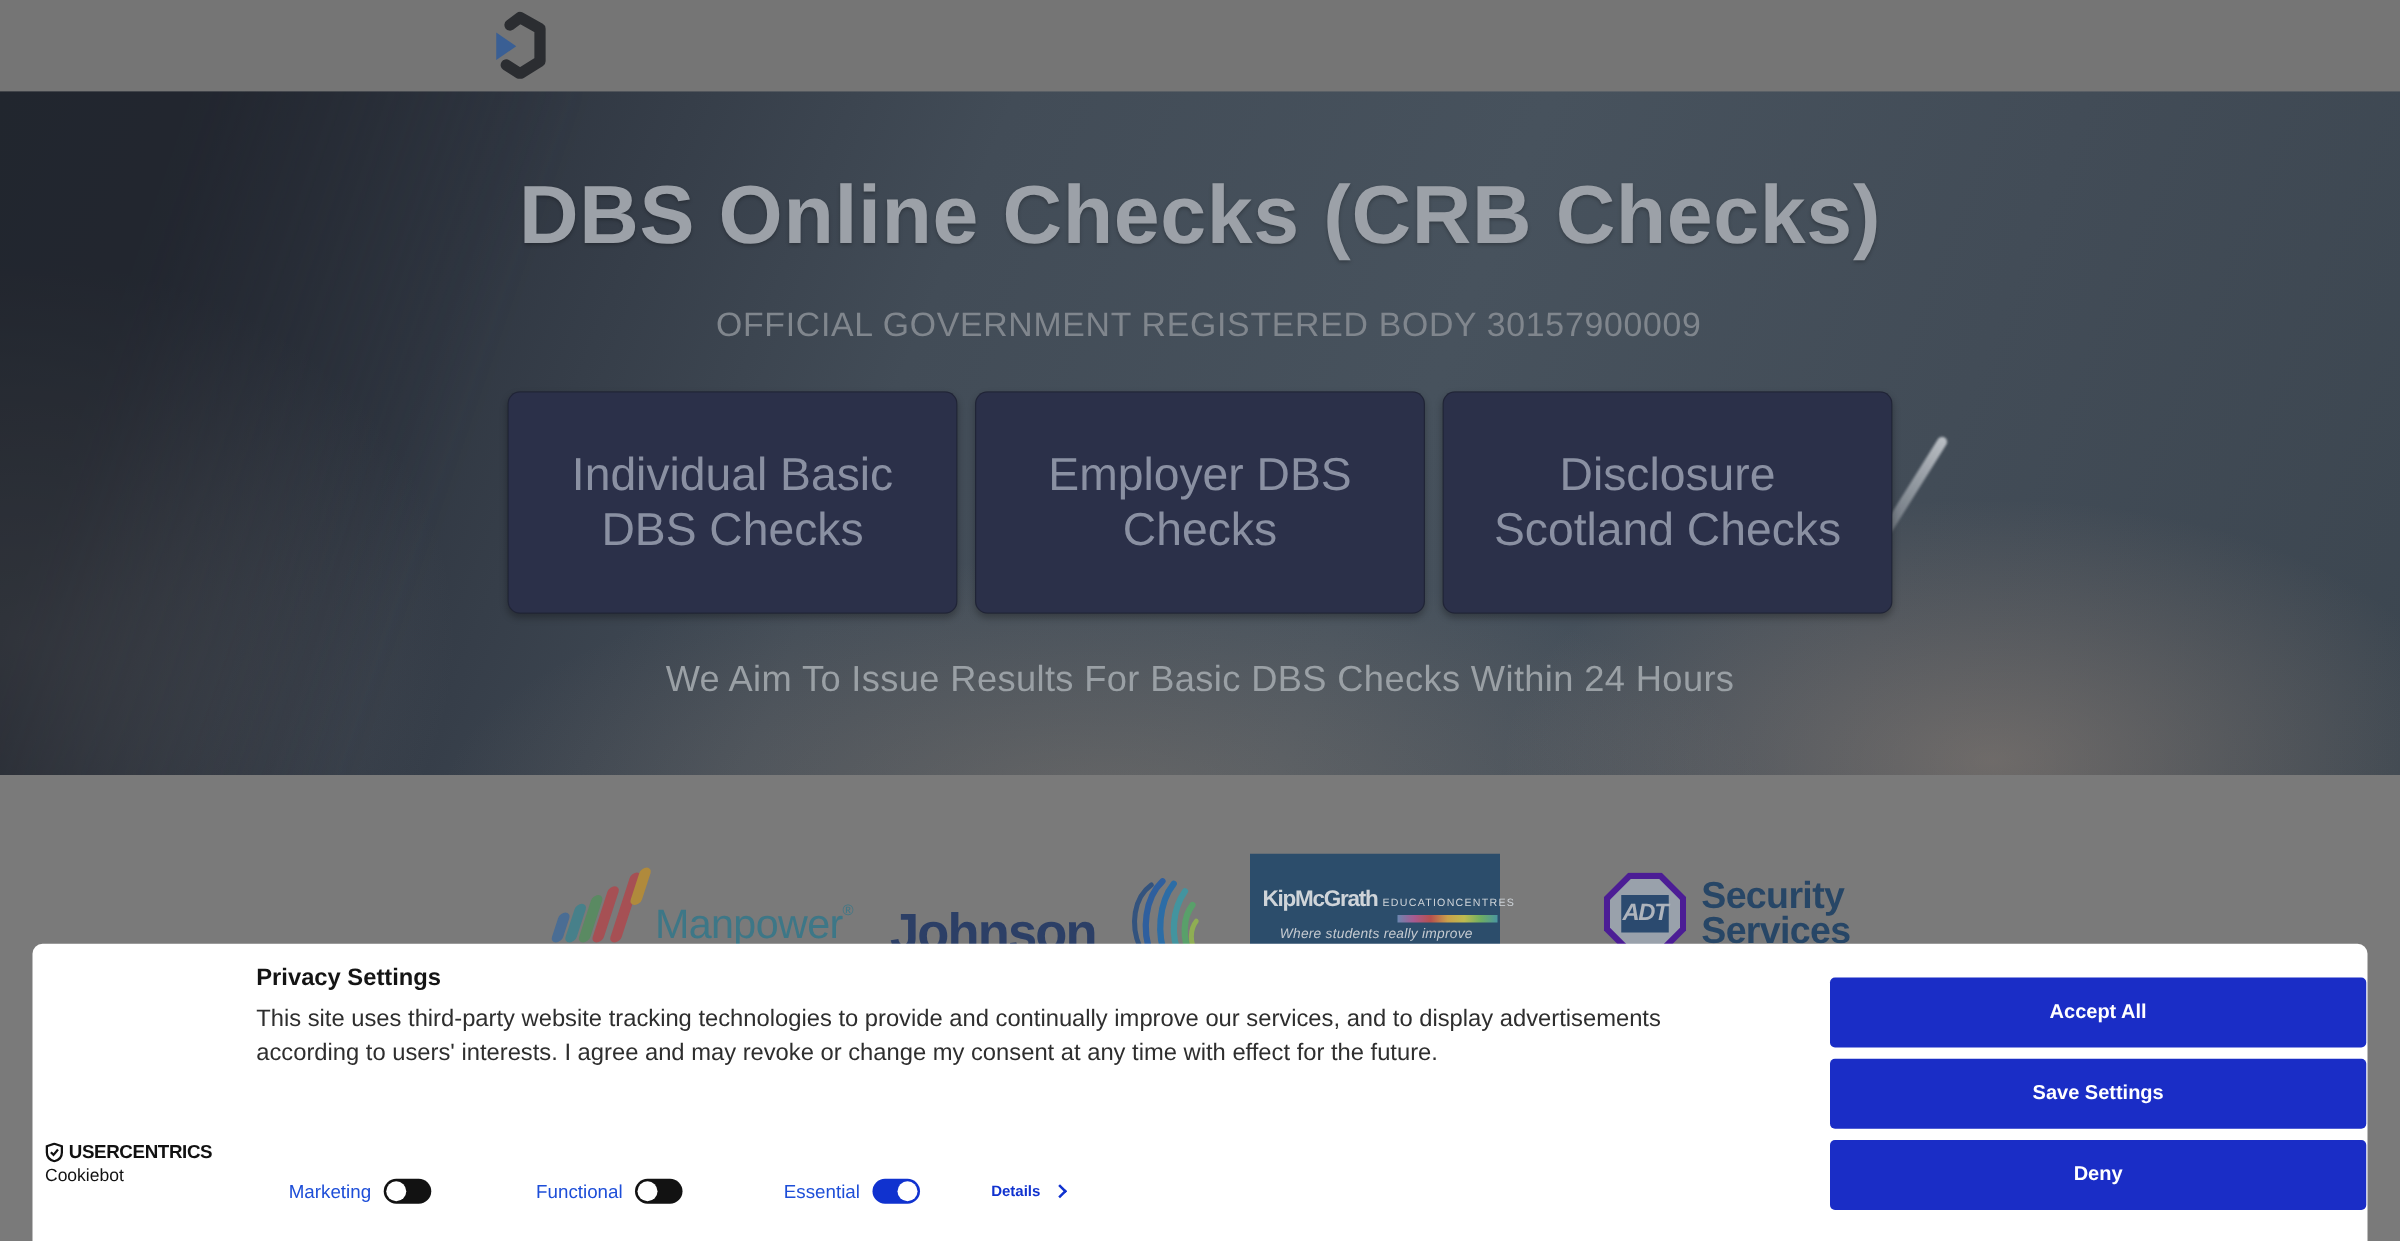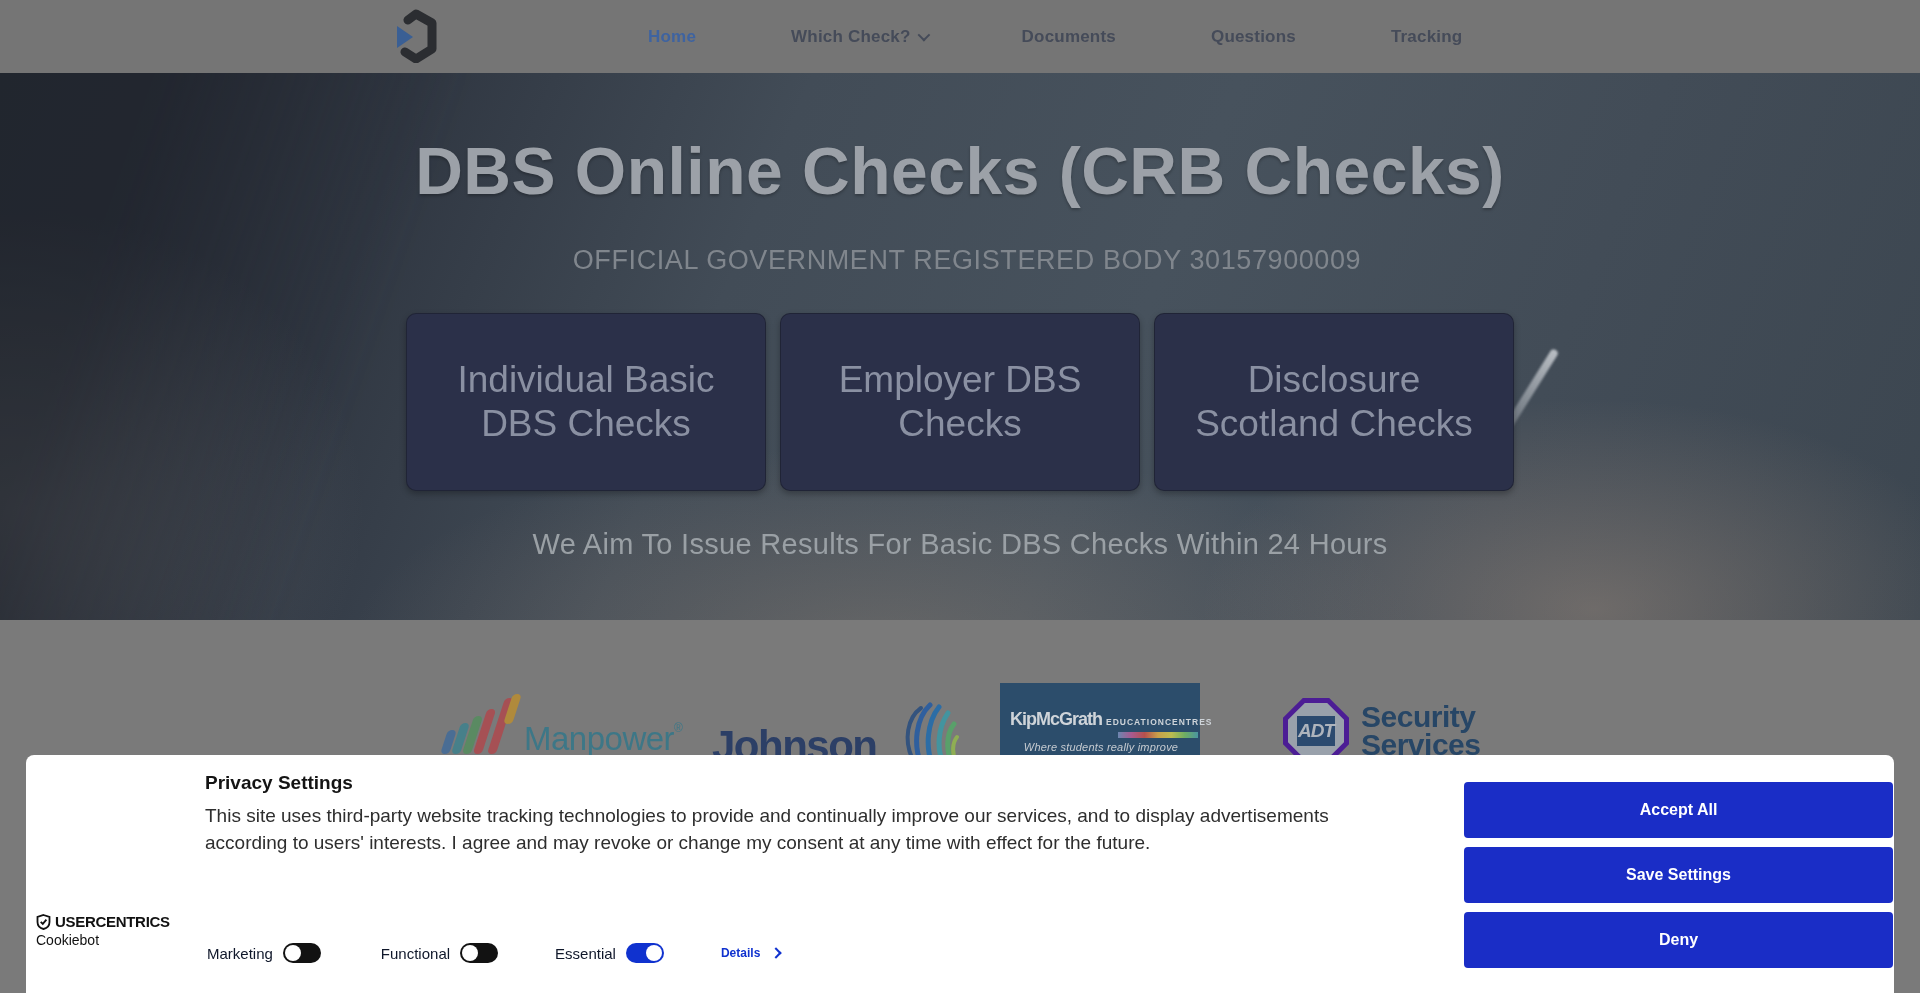--- a/index.html
+++ b/index.html
@@ -48,21 +48,21 @@
   .mp-word { font-size:33px; color:#3d7787; letter-spacing:-.5px; margin-left:8px; margin-bottom:4px; }
   .mp-reg { font-size:12px; color:#3d7787; vertical-align:18px; }
 
   .johnson { position:absolute; left:712px; top:80px; display:flex; align-items:flex-start;justify-content:flex-end; }
   .jm-word { font-size:42px; font-weight:700; color:#2c3f66; letter-spacing:-1.5px; margin-top:22px; }
   .jm-swirl { margin-left:16px; }
 
   .kip { position:absolute; left:1000px; top:63px; width:200px; height:92px; background:#2c4d6b; padding:26px 8px 0 10px; }
   .kip-row { display:flex; align-items:baseline; }
   .kip-name { color:#cfd4d9; font-size:18px; font-weight:700; letter-spacing:-1px; }
-  .kip-suffix { color:#cfd4d9; font-size:8.5px; font-weight:700; letter-spacing:1px; margin-left:4px; }
+  .kip-suffix { color:#cfd4d9; font-size:8.5px; font-weight:400; letter-spacing:1px; margin-left:4px; }
   .kip-rainbow { margin-left:108px; margin-top:2px; width:80px; height:6px;
     background:linear-gradient(90deg,#6c86b0,#a85a90,#b5504d,#c9a04a,#bdbb50,#6fae62,#4a96a0); }
   .kip-tag { color:#c6cbd1; font-size:11px; font-style:italic; text-align:center; margin-top:3px; letter-spacing:.2px; }
 
   .adt { position:absolute; left:1283px; top:78px; display:flex; align-items:center; }
   .adt-oct-outer { width:66px; height:66px; background:#4c1d95;
     clip-path:polygon(30% 0,70% 0,100% 30%,100% 70%,70% 100%,30% 100%,0 70%,0 30%);
     display:flex; align-items:center; justify-content:center; }
   .adt-oct-inner { width:56px; height:56px; background:#99a1ab;
     clip-path:polygon(30% 0,70% 0,100% 30%,100% 70%,70% 100%,30% 100%,0 70%,0 30%);
@@ -75,21 +75,21 @@
   .banner { position:absolute; left:26px; top:755px; width:1868px; height:246px; background:#ffffff; border-radius:8px; z-index:5; }
   .pb-title { position:absolute; left:179px; top:17px; font-size:19px; font-weight:700; color:#141414; }
   .pb-desc { position:absolute; left:179px; top:48px; width:1185px; font-size:19px; line-height:1.42; color:#2e2e2e; }
   .brand { position:absolute; left:10px; top:158px; }
   .brand-row { display:flex; align-items:center; gap:4px; }
   .brand-name { font-size:15px; font-weight:700; color:#111; letter-spacing:-.3px; }
   .brand-product { font-size:14px; color:#111; margin-top:2px; }
 
   .toggles { position:absolute; left:181px; top:188px; display:flex; align-items:center; }
   .tg-group { display:flex; align-items:center; gap:10px; }
-  .tg-label { font-size:15px; color:#0f172a; }
+  .tg-label { font-size:15px; color:#1d4ed8;margin-left:24px; }
   .switch { width:38px; height:20px; border-radius:10px; background:#121212; position:relative; cursor:pointer; flex:none; }
   .switch .knob { position:absolute; left:2px; top:2px; width:16px; height:16px; border-radius:50%; background:#fff; }
   .switch.on { background:#1032cf; }
   .switch.on .knob { left:auto; right:2px; }
   .tg-gap1 { width:60px; } .tg-gap2 { width:57px; }
   .details { display:flex; align-items:center; gap:12px; margin-left:57px; cursor:pointer; }
   .details-label { font-size:12px; font-weight:700; color:#1032cf; }
   .chev-right { width:8px; height:8px; border-right:2.5px solid #1032cf; border-top:2.5px solid #1032cf; transform:rotate(45deg); }
 
   .banner-buttons { position:absolute; left:1438px; top:27px; width:429px; display:flex; flex-direction:column; gap:9px; }
@@ -99,38 +99,20 @@
 </head>
 <body>
 
 <div class="page">
 
   <div class="header">
     <svg class="logo" viewBox="0 0 48 54">
       <path d="M18 11 L26 5 L42 14 L42 40 L26 50 L15 43" fill="none" stroke="#2b2d31" stroke-width="9" stroke-linejoin="round" stroke-linecap="round"></path>
       <polygon points="7,17 7,39 23,28" fill="#3a5f94"></polygon>
     </svg>
-    <div class="nav">
-      <div class="nav-item active">
-        <span>Home</span>
-      </div>
-      <div class="nav-item">
-        <span>Which Check?</span>
-        <span class="chev-down"></span>
-      </div>
-      <div class="nav-item">
-        <span>Documents</span>
-      </div>
-      <div class="nav-item">
-        <span>Questions</span>
-      </div>
-      <div class="nav-item">
-        <span>Tracking</span>
-      </div>
-    </div>
   </div>
 
   <div class="hero">
     <div class="hero-shadow-left"></div>
     <div class="pen-streak"></div>
     <div class="hero-title">DBS Online Checks (CRB Checks)</div>
     <div class="hero-subtitle">OFFICIAL GOVERNMENT REGISTERED BODY 30157900009</div>
     <div class="hero-buttons">
       <button class="hero-btn">Individual Basic DBS Checks</button>
       <button class="hero-btn">Employer DBS Checks</button>

